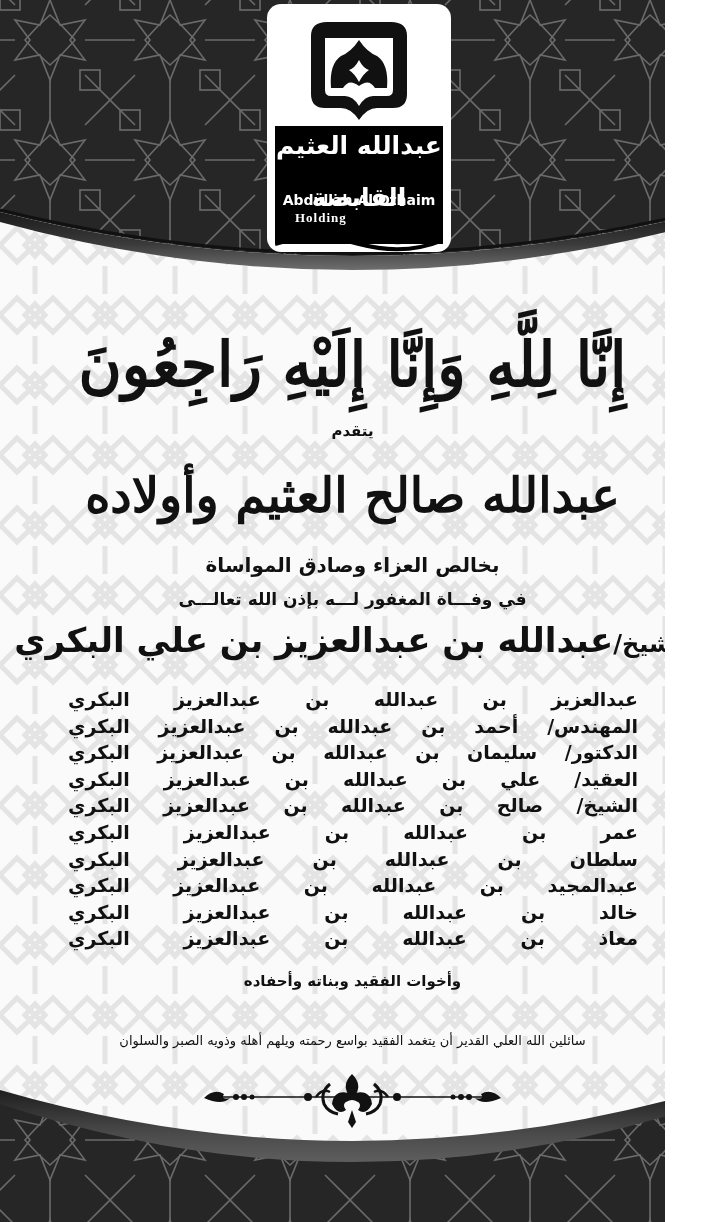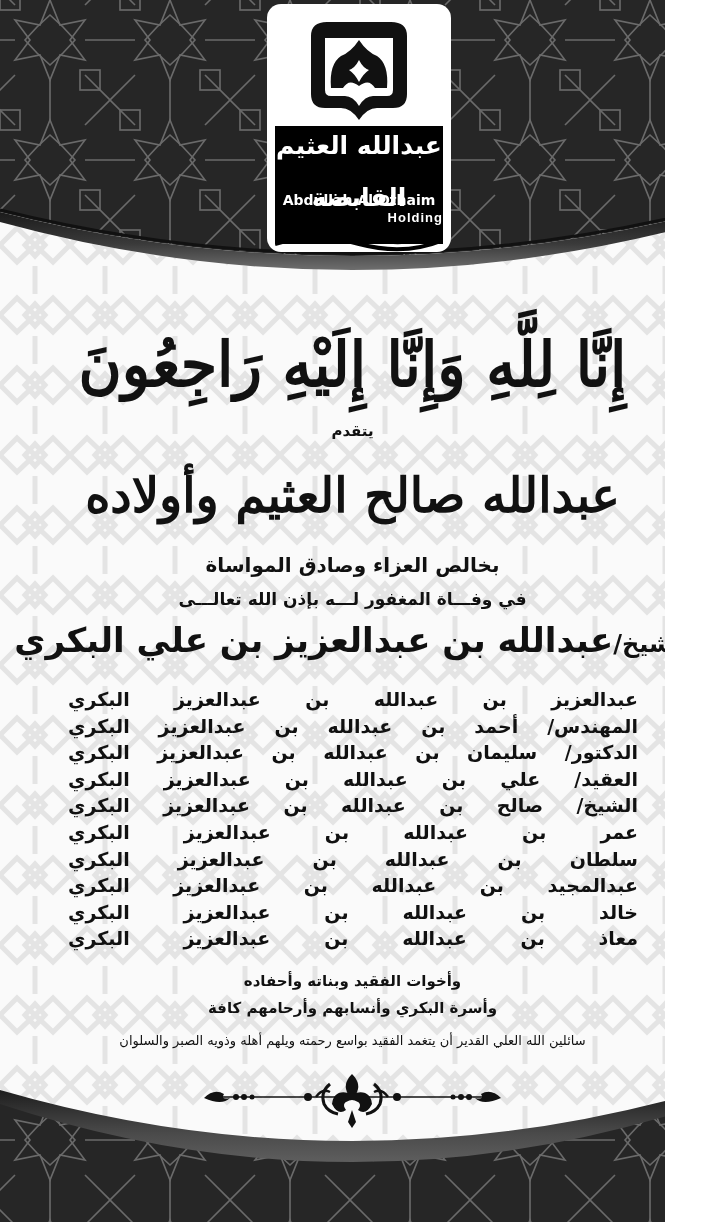--- a/index.html
+++ b/index.html
@@ -27,22 +27,22 @@
   }
   .logo-ar2 {
     position:absolute; left:0; right:0; top:34px; text-align:center; direction:rtl;
     color:#fff; font-weight:bold; font-size:25px; line-height:28px;margin-top:24px;
   }
   .logo-en1 {
     position:absolute; left:0; right:0; top:66px; text-align:center;
     color:#fff; font-weight:bold; font-size:14px; font-family:"DejaVu Sans", sans-serif;
   }
   .logo-en2 {
-    position:absolute; left:0; right:0; top:84px; text-align:right; letter-spacing:1px;
-    color:#fff; font-weight:bold; font-size:13px; font-family:Liberation Sans, sans-serif;margin-left:20px;
+    position:absolute; left:0; right:0; top:84px; text-align:left; letter-spacing:1px;
+    color:#fff; font-weight:bold; font-size:13px; font-family:Liberation Serif, serif;margin-left:20px;
   }
   .logo-wave { position:absolute; left:8px; top:222px; width:168px; height:28px; }
 
   .content { position:absolute; left:0; top:0; width:705px; height:1222px; }
   .line {
     position:absolute; left:0; width:705px; text-align:center; direction:rtl;
     color:#111; white-space:nowrap;
   }
   .quran {
     top:320px; font-family:"DejaVu Serif", serif; font-size:62px; line-height:90px;
@@ -169,21 +169,20 @@
       <div class="son">العقيد/ علي بن عبدالله بن عبدالعزيز البكري</div>
       <div class="son">الشيخ/ صالح بن عبدالله بن عبدالعزيز البكري</div>
       <div class="son">عمر بن عبدالله بن عبدالعزيز البكري</div>
       <div class="son">سلطان بن عبدالله بن عبدالعزيز البكري</div>
       <div class="son">عبدالمجيد بن عبدالله بن عبدالعزيز البكري</div>
       <div class="son">خالد بن عبدالله بن عبدالعزيز البكري</div>
       <div class="son">معاذ بن عبدالله بن عبدالعزيز البكري</div>
     </div>
 
     <div class="line family1">وأخوات الفقيد وبناته وأحفاده</div>
-    <div class="line family2">وأسرة البكري وأنسابهم وأرحامهم كافة</div>
     <div class="line prayer">سائلين الله العلي القدير أن يتغمد الفقيد بواسع رحمته ويلهم أهله وذويه الصبر والسلوان</div>
   </div>
 
   <svg class="ornament" viewBox="0 0 305 60">
     <line x1="20" y1="27" x2="285" y2="27" stroke="#111" stroke-width="1.6"></line>
     <path d="M4 28 Q14 18 24 24 Q20 30 30 28 Q22 36 4 28 Z" fill="#111"></path>
     <path d="M301 28 Q291 18 281 24 Q285 30 275 28 Q283 36 301 28 Z" fill="#111"></path>
     <circle cx="36" cy="27" r="3" fill="#111"></circle>
       <circle cx="44" cy="27" r="3" fill="#111"></circle>
       <circle cx="52" cy="27" r="2.5" fill="#111"></circle>

